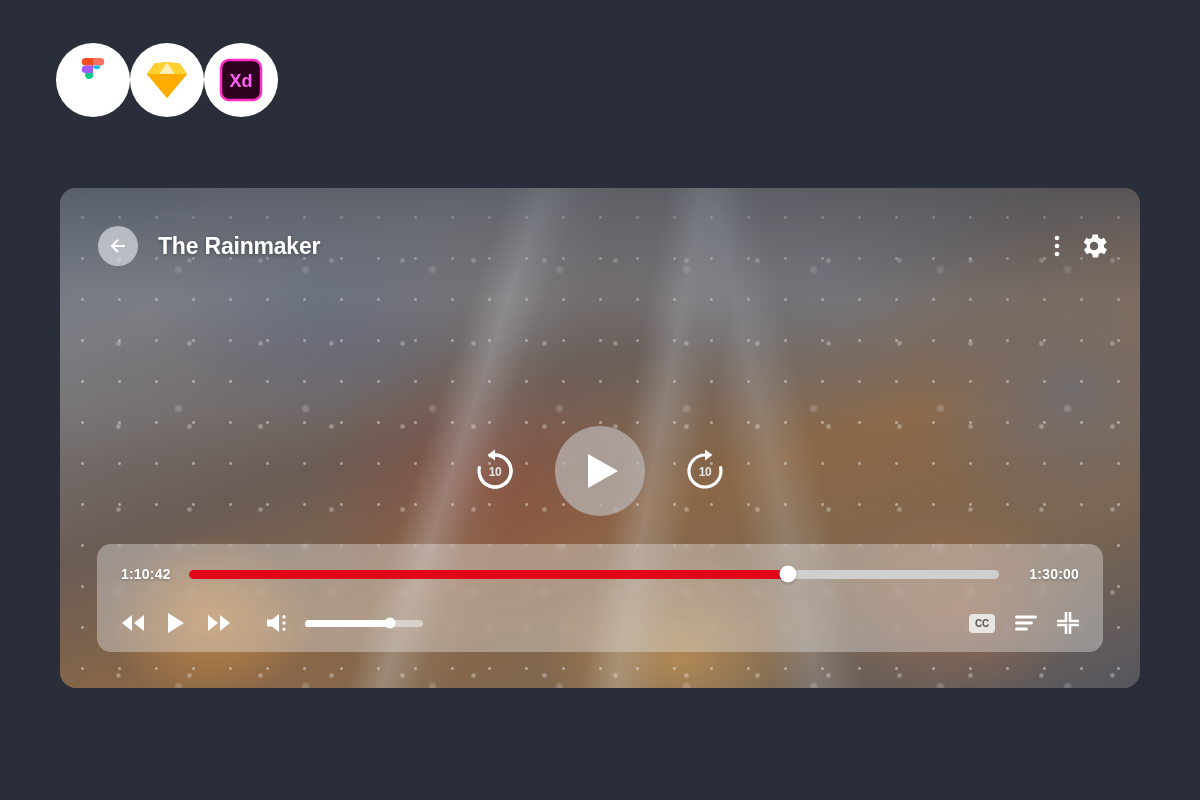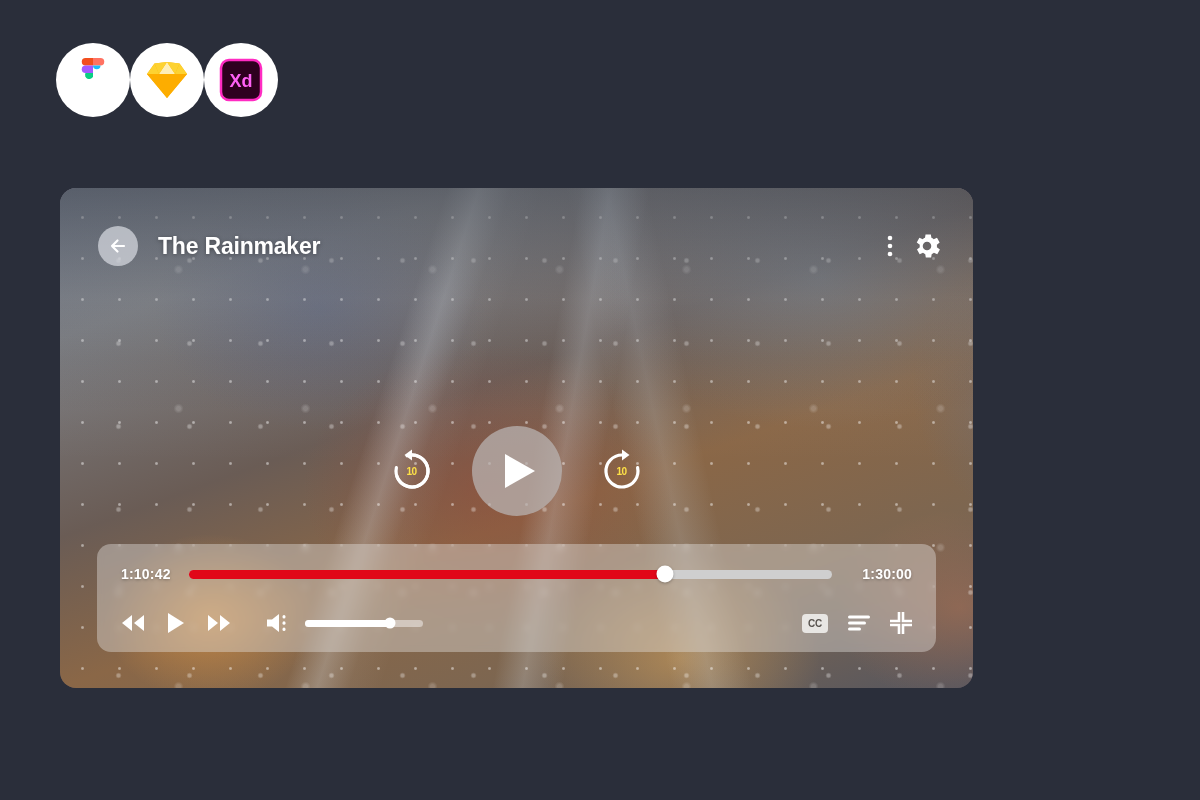--- a/index.html
+++ b/index.html
@@ -32,21 +32,21 @@
     align-items: center;
     justify-content: center;
     flex: none;
   }
 
   
   .player {
     position: absolute;
     left: 60px;
     top: 188px;
-    width: 913px;
+    width: 1080px;
     height: 500px;
     border-radius: 16px;
     overflow: hidden;
     background: #4a4450;
   }
 
   
   .video {
     position: absolute;
     inset: 0;
@@ -155,22 +155,22 @@
     border: none;
     padding: 0;
     cursor: pointer;
   }
   .skip-num {
     position: absolute;
     left: 0; right: 0;
     top: 50%;
     transform: translateY(-46%);
     text-align: center;
-    color: #fde047;
-    font-size: 10px;
+    color: #e5e5e5;
+    font-size: 12px;
     font-weight: bold;
     letter-spacing: -0.5px;
     pointer-events: none;
   }
   .big-play {
     width: 90px;
     height: 90px;
     border-radius: 50%;
     background: rgba(185,180,178,0.74);
     border: none;

